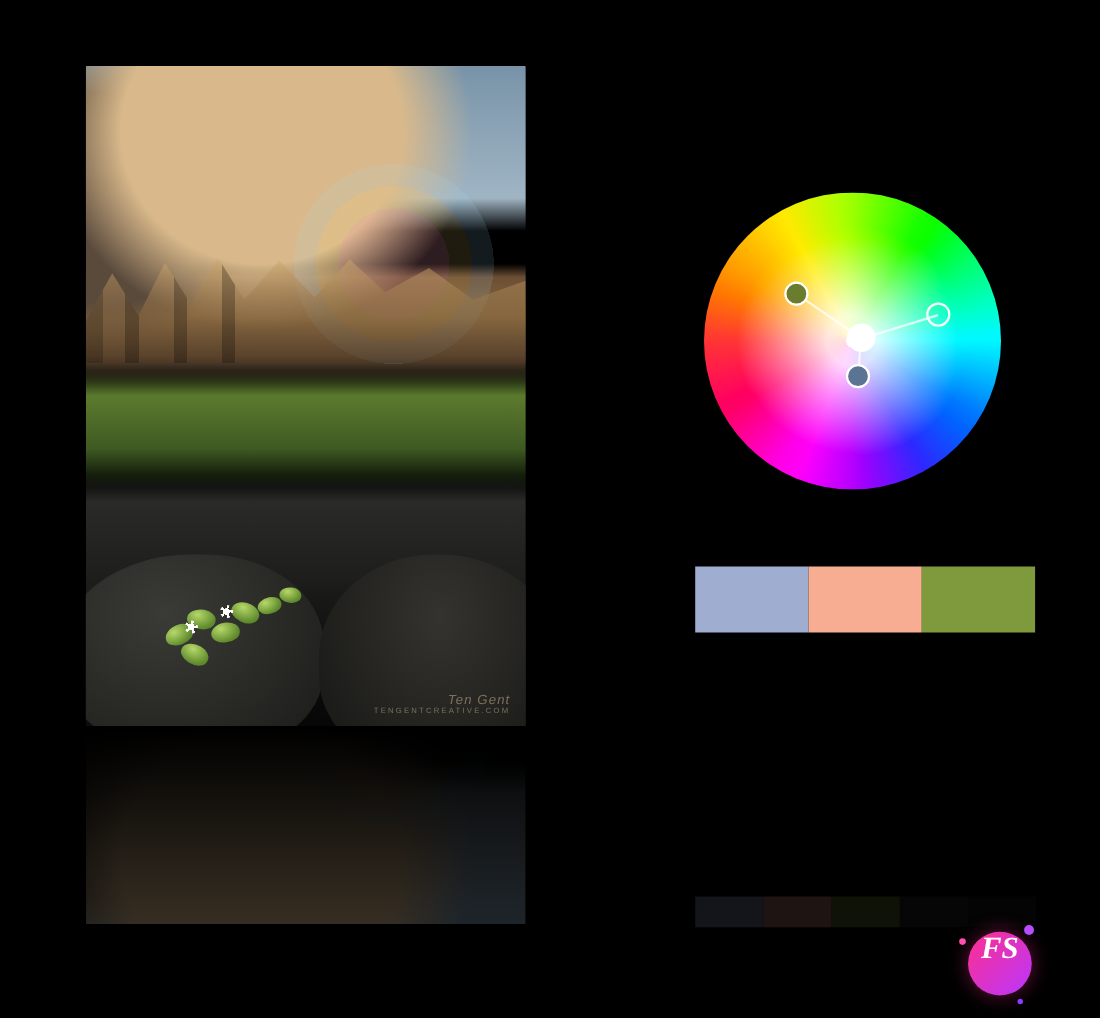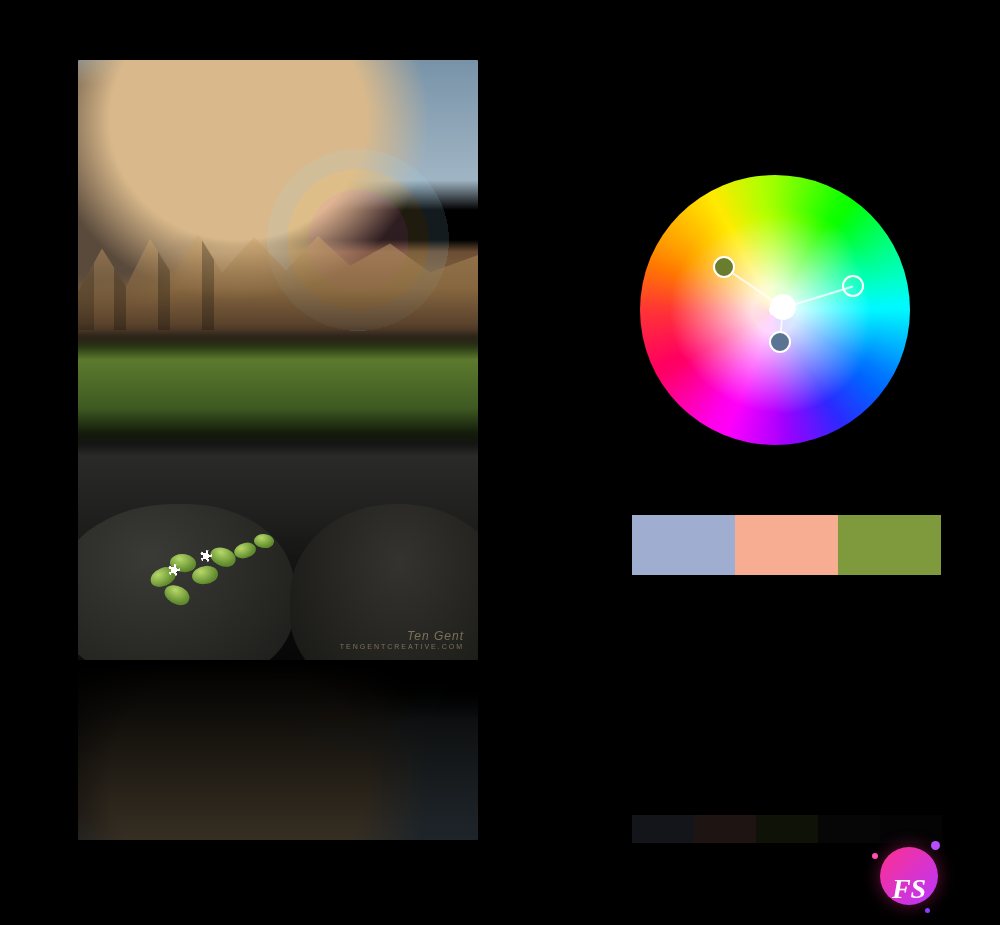--- a/index.html
+++ b/index.html
@@ -58,21 +58,21 @@
   .node.center{width:26px;height:26px;background:#fff;}
   .connector{position:absolute;height:1.5px;background:rgba(255,255,255,.75);transform-origin:left center;}
 
   
   .swatches{position:absolute;left:632px;top:515px;display:flex;}
   .swatch{width:103px;height:60px;}
 
   
   .badge{position:absolute;right:62px;bottom:20px;display:flex;align-items:center;gap:14px;}
   .badge .circ{position:relative;width:58px;height:58px;border-radius:50%;
-    background:linear-gradient(135deg,#ff2f8e 0%,#b936ff 100%);display:flex;align-items:flex-end;justify-content:center;
+    background:linear-gradient(135deg,#ff2f8e 0%,#b936ff 100%);display:flex;align-items:flex-start;justify-content:center;
     box-shadow:0 0 18px rgba(255,47,142,.4);}
   .badge .circ span{color:#fff;font-weight:bold;font-size:28px;font-family:Georgia,serif;font-style:italic;}
   .badge .dot{position:absolute;border-radius:50%;}
   .badge .d1{width:9px;height:9px;background:#b74dff;right:-2px;top:-6px;}
   .badge .d2{width:6px;height:6px;background:#ff4fb0;left:-8px;top:6px;}
   .badge .d3{width:5px;height:5px;background:#8a3dff;right:8px;bottom:-8px;}
   .badge .txt{color:#fff;font-size:30px;letter-spacing:2px;font-weight:500;}
 
   .strip{position:absolute;left:632px;bottom:82px;width:310px;height:28px;display:flex;opacity:.12;}
   .strip div{flex:1;}

